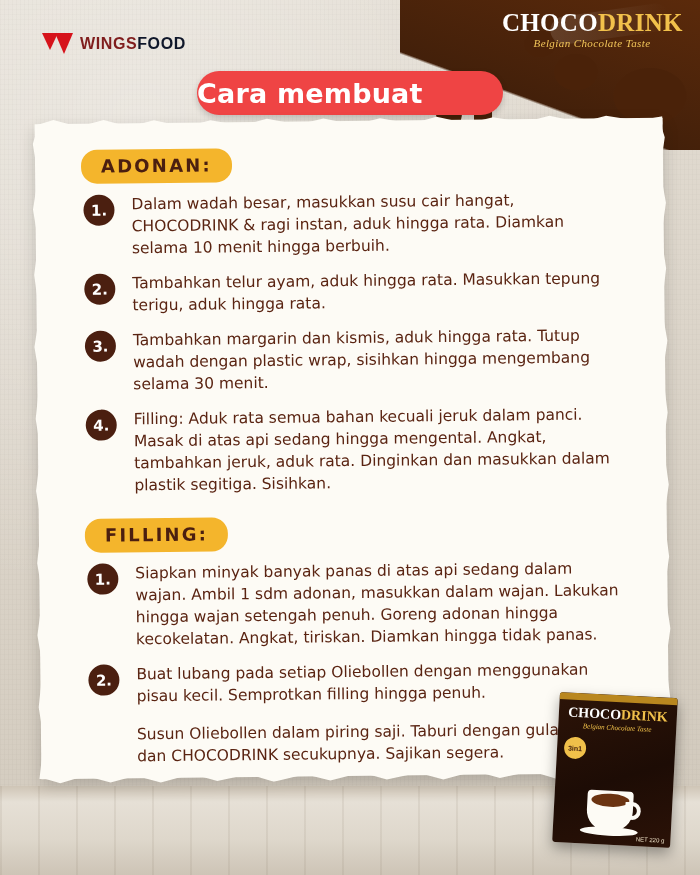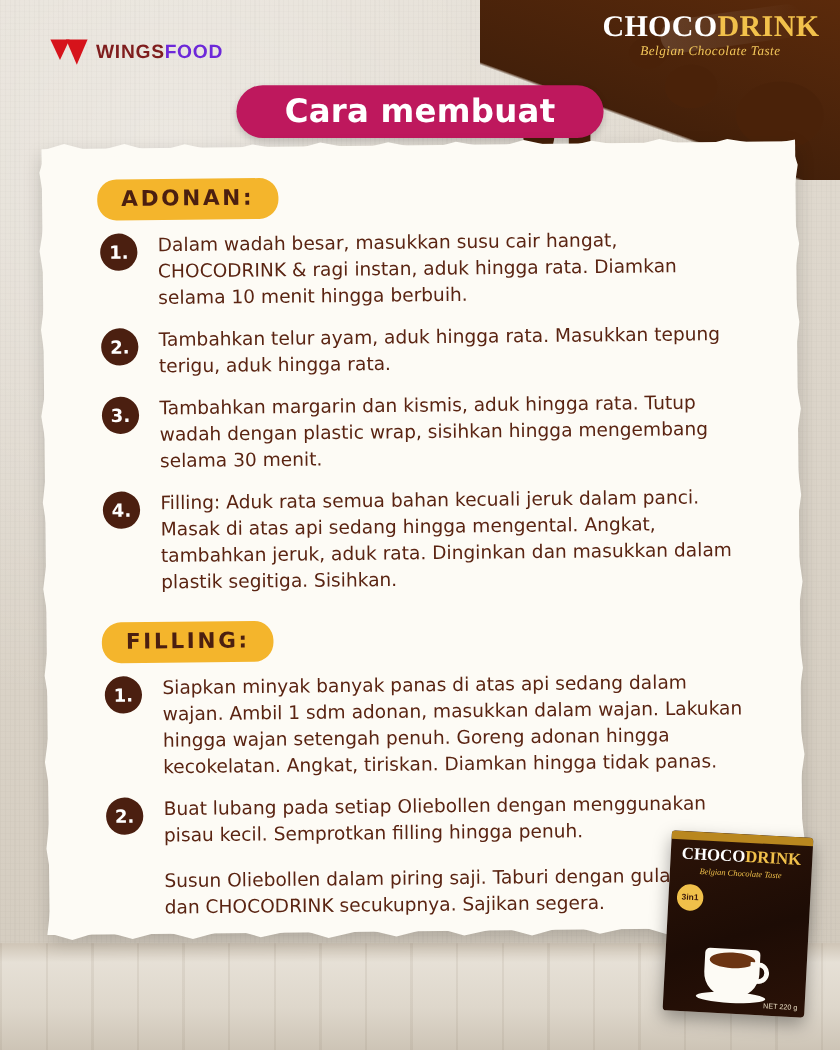--- a/index.html
+++ b/index.html
@@ -78,27 +78,27 @@
     border-style:solid;
   }
   .wings-mark:before{
     left:0; border-width:17px 8px 0 8px; border-color:#d6131b transparent transparent transparent;
   }
   .wings-mark:after{
     left:13px; border-width:21px 9px 0 9px; border-color:#d6131b transparent transparent transparent;
   }
   .wings-text{ font-size:16px; font-weight:bold; letter-spacing:.6px; color:#3e3a36; }
   .wings-text b{ color:#7f1d1d; }
-  .wings-text span{ color:#6d28d9; font-weight:bold; }
+  .wings-text span{ color:#0f172a; font-weight:bold; }
 
   
   .title-ribbon{
     position:absolute; left:197px; top:71px; width:306px; height:44px;
-    background:#be185d; border-radius:22px;
-    display:flex; align-items:center; justify-content:center;
+    background:#ef4444; border-radius:22px;
+    display:flex; align-items:center; justify-content:flex-start;
     box-shadow:0 3px 6px rgba(0,0,0,0.18);
   }
   .title-ribbon span{
     color:#ffffff; font-size:27px; font-weight:bold; letter-spacing:.2px;
     font-family:"DejaVu Sans", sans-serif;
   }
   .ribbon-tail{
     position:absolute; top:88px; width:28px; height:26px; background:#3a170b; z-index:-1;
   }
   .ribbon-tail.l{ left:182px; clip-path:polygon(0 0,100% 0,100% 100%,0 60%); border-radius:4px 0 0 4px;}

